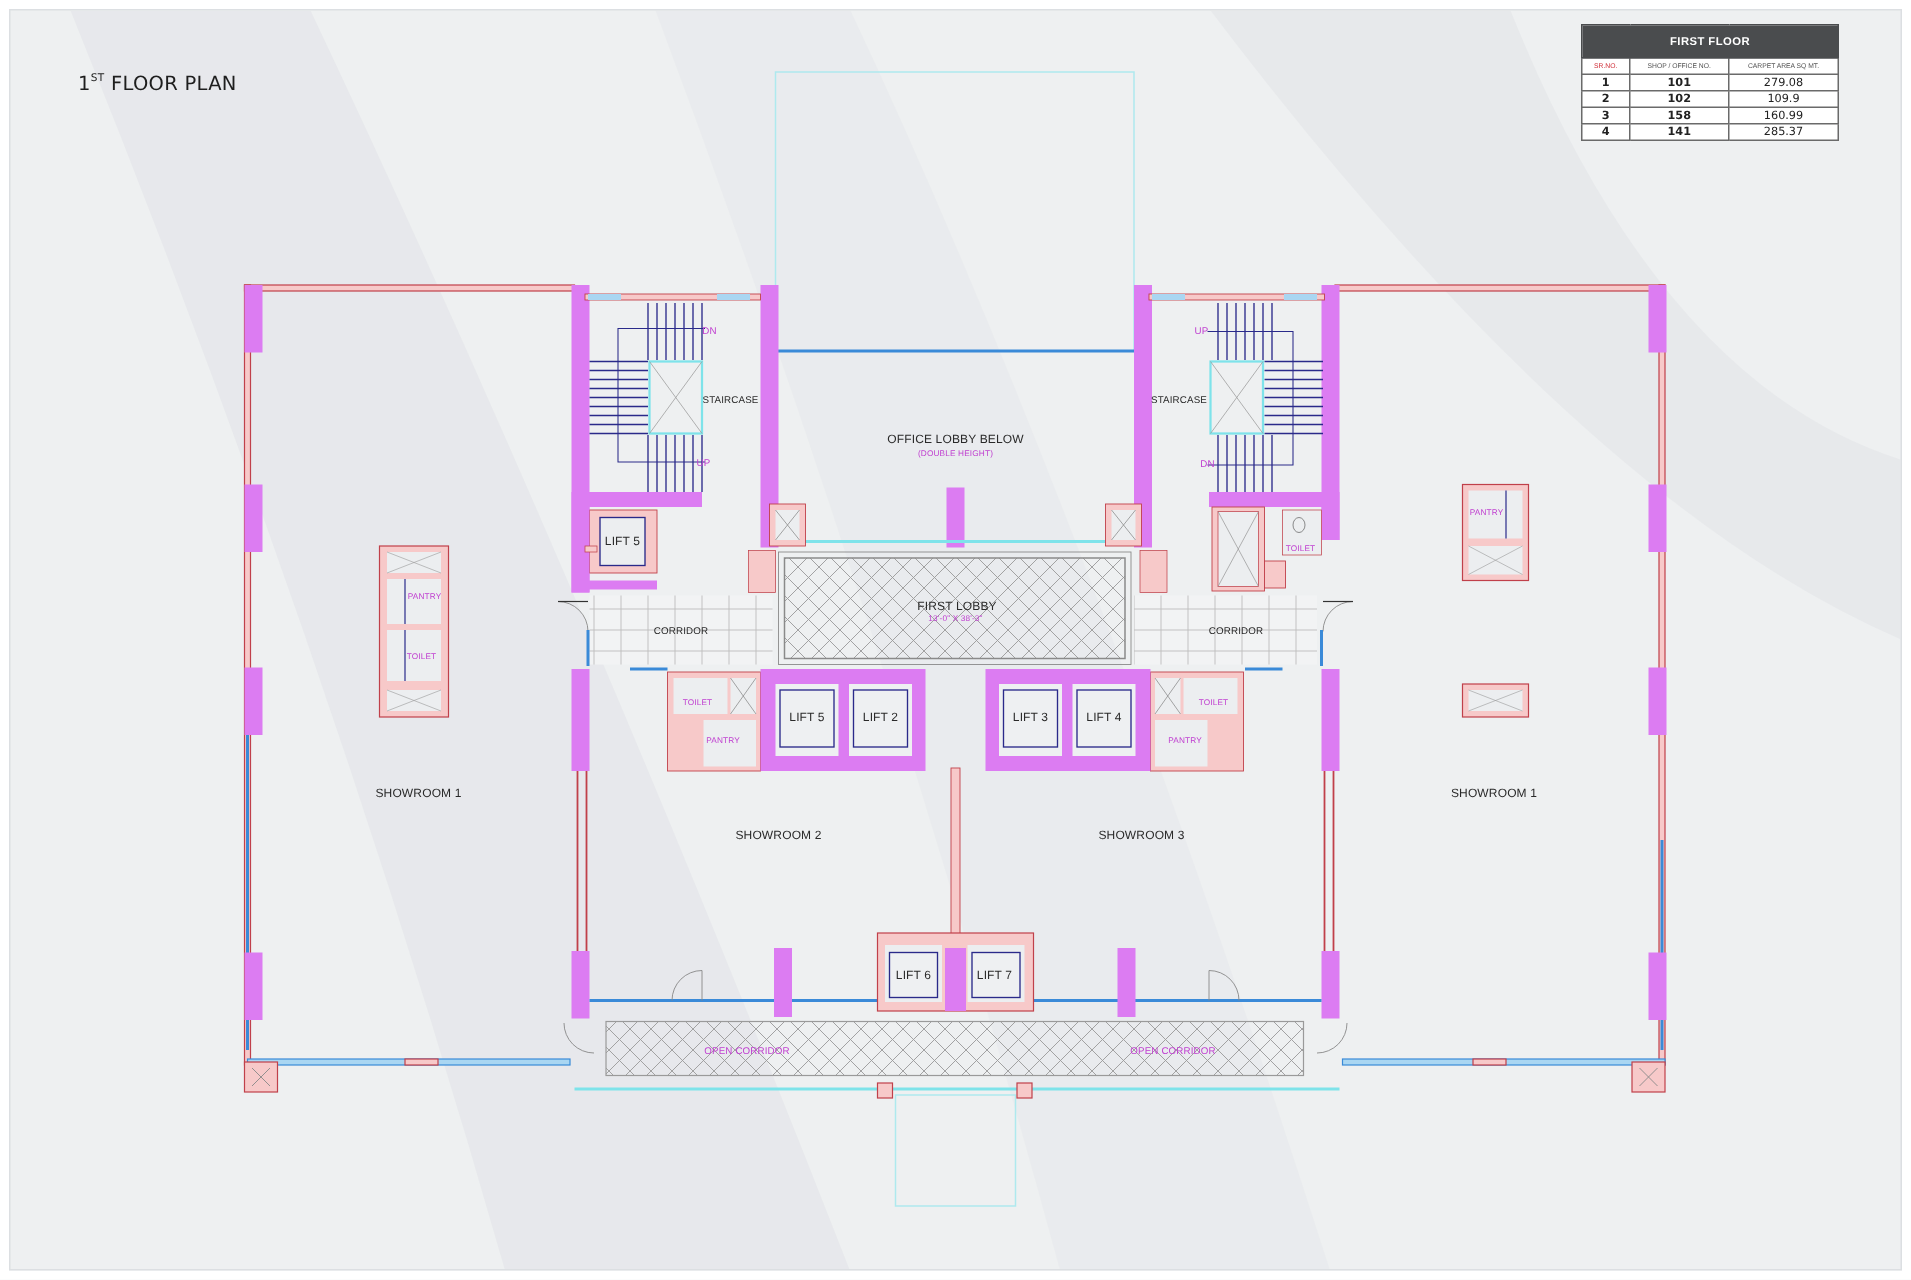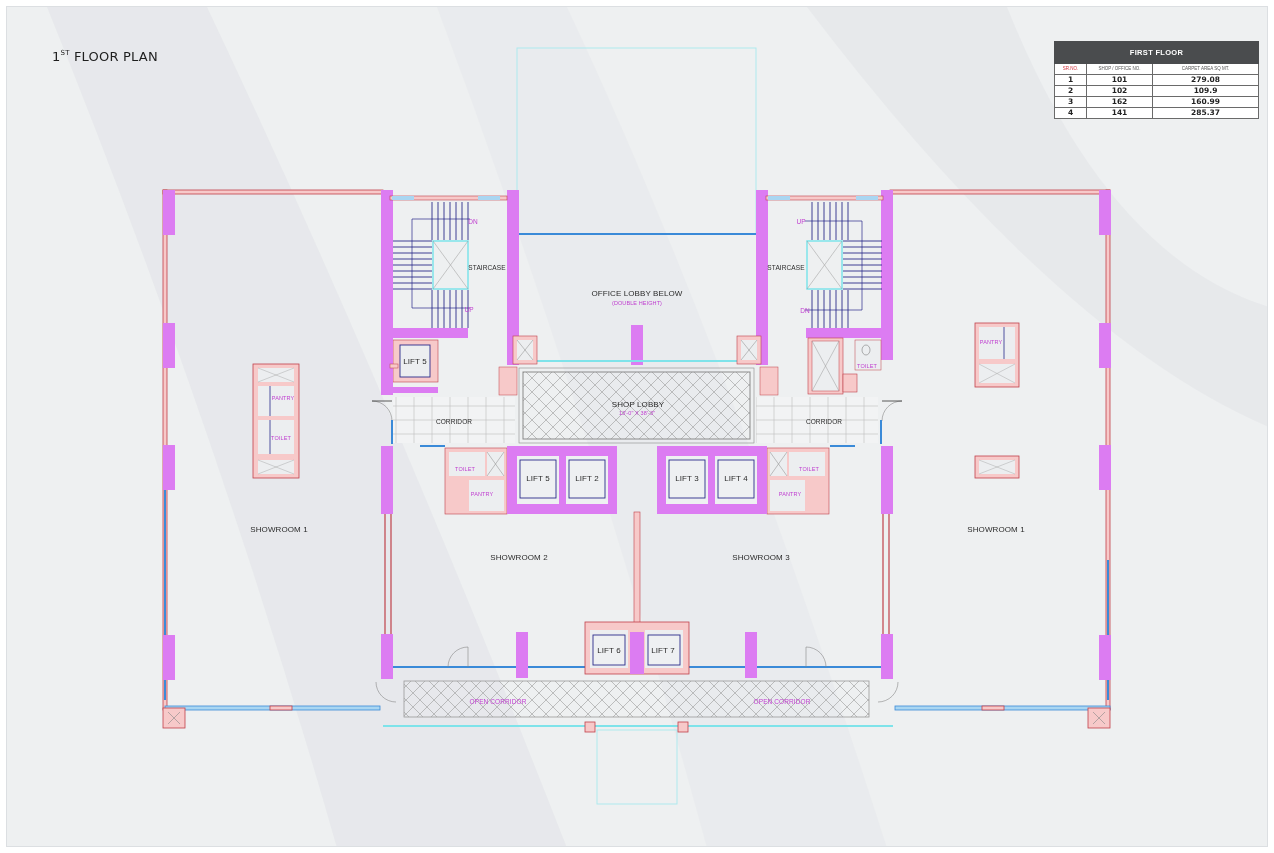--- a/index.html
+++ b/index.html
@@ -18,29 +18,29 @@
   }
   .title sup { font-size: 7px; position: relative; top: -1px; }
   .lbl {
     position: absolute; font-size: 8px; color: #2a2a2a; white-space: nowrap;
     transform: translate(-50%, -50%); letter-spacing: 0.1px; text-align: center;
   }
   .lbl.pink { color: #c040d0; }
   .lbl.small { font-size: 6.5px; }
   .lbl.tiny { font-size: 5.5px; }
   .area-table {
-    position: absolute; left: 1054px; top: 41px; width: 205px;
+    position: absolute; left: 1054px; top: 16px; width: 172px;
     border-collapse: collapse; background: #fff; font-size: 8px;
   }
   .area-table th.head {
     background: #4a4c4e; color: #fff; font-size: 7.5px; font-weight: bold;
     height: 22px; letter-spacing: 0.3px; border: 1px solid #4a4c4e;
   }
   .area-table td { border: 1px solid #6a6a6a; text-align: center; height: 11px; line-height: 10px; color: #222; font-weight: bold; font-family: "DejaVu Sans", sans-serif; font-size: 7.5px; }
-  .area-table td.val { font-weight: bold; }
+  .area-table td.val { font-weight: normal; }
   .area-table tr.sub td { font-size: 4.5px; font-weight: normal; color: #555; height: 10px; font-family: "Liberation Sans", sans-serif; }
   .area-table tr.sub td.red { color: #d0303a; }
 </style>
 </head>
 <body>
 
 <div class="sheet">
   <svg class="swoosh" width="1262" height="841" viewBox="0 0 1262 841">
     <path d="M40 0 L200 0 Q380 380 560 841 L330 841 Q210 420 40 0 Z" fill="#e4e6e9" opacity="0.75"></path>
     <path d="M430 0 L560 0 Q720 340 880 841 L700 841 Q580 400 430 0 Z" fill="#e6e8eb" opacity="0.55"></path>
@@ -295,21 +295,21 @@
     <td>101</td>
     <td class="val">279.08</td>
   </tr>
   <tr>
     <td>2</td>
     <td>102</td>
     <td class="val">109.9</td>
   </tr>
   <tr>
     <td>3</td>
-    <td>162</td>
+    <td>158</td>
     <td class="val">160.99</td>
   </tr>
   <tr>
     <td>4</td>
     <td>141</td>
     <td class="val">285.37</td>
   </tr>
 </tbody>
   </table>
 
@@ -320,21 +320,21 @@
 
 <div class="lbl small" style="left:487px;top:267px">STAIRCASE</div>
 <div class="lbl small" style="left:786px;top:267px">STAIRCASE</div>
 <div class="lbl pink small" style="left:473px;top:221px">DN</div>
 <div class="lbl pink small" style="left:469px;top:309px">UP</div>
 <div class="lbl pink small" style="left:801px;top:221px">UP</div>
 <div class="lbl pink small" style="left:805px;top:310px">DN</div>
 
 <div class="lbl" style="left:637px;top:293px">OFFICE LOBBY BELOW</div>
 <div class="lbl pink tiny" style="left:637px;top:303px">(DOUBLE HEIGHT)</div>
-<div class="lbl" style="left:638px;top:404px">SHOP LOBBY</div>
+<div class="lbl" style="left:638px;top:404px">FIRST LOBBY</div>
 <div class="lbl pink tiny" style="left:637px;top:413px">13'-0" X 38'-3"</div>
 
 <div class="lbl small" style="left:454px;top:421px">CORRIDOR</div>
 <div class="lbl small" style="left:824px;top:421px">CORRIDOR</div>
 <div class="lbl pink small" style="left:498px;top:701px">OPEN CORRIDOR</div>
 <div class="lbl pink small" style="left:782px;top:701px">OPEN CORRIDOR</div>
 
 <div class="lbl" style="left:538px;top:478px">LIFT 5</div>
 <div class="lbl" style="left:587px;top:478px">LIFT 2</div>
 <div class="lbl" style="left:687px;top:478px">LIFT 3</div>

